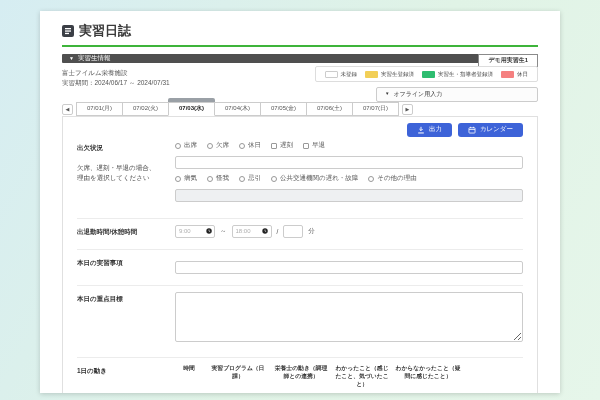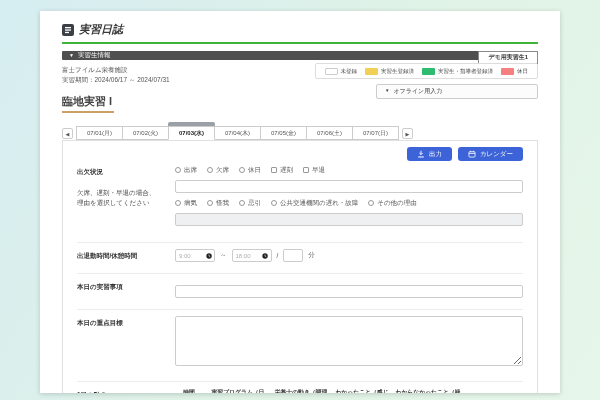--- a/index.html
+++ b/index.html
@@ -9,21 +9,21 @@
     background:linear-gradient(120deg,#d6edf2 0%,#e0f3e6 55%,#e6f6ea 100%);
     position:relative; color:#333;
   }
   .card {
     position:absolute; left:40px; top:11px; width:520px; height:382px;
     background:#fff; box-shadow:0 1px 5px rgba(0,0,0,.18); overflow:hidden;
   }
   .card-inner { padding:8px 22px 0 22px; height:100%; display:flex; flex-direction:column; }
 
   .app-header { display:flex; align-items:center; gap:5px; padding:3px 0 5px; }
-  .app-title { font-size:11px; font-weight:bold; color:#3a3a3a;font-style:italic; }
+  .app-title { font-size:13px; font-weight:bold; color:#3a3a3a; }
   .green-line { border-bottom:2px solid #3eb43a; }
 
   .student-bar {
     margin-top:7px; height:13px; background:#4f4f4f; color:#fff;
     display:flex; align-items:center; padding:0 7px; font-size:6.5px;
     position:relative; border-radius:1px; cursor:pointer;
   }
   .collapse-icon { font-size:5px; margin-right:4px; line-height:1; }
   .student-tab {
     position:absolute; right:0; top:0; height:13px; background:#fff; color:#333;
@@ -163,21 +163,20 @@
           <span class="legend-swatch" style="background-color: rgb(245, 128, 128);"></span>
           <span>休日</span>
         </span>
       </div>
       <div class="offline-btn">
         <span class="tri">▼</span>
         <span>オフライン用入力</span>
       </div>
     </div>
 
-    <div class="section-title">臨地実習 I</div>
 
     <div class="tabs-row">
       <div class="tab-arrow">◀</div>
       <div class="tab">07/01(月)</div>
       <div class="tab">07/02(火)</div>
       <div class="tab selected">07/03(水)</div>
       <div class="tab">07/04(木)</div>
       <div class="tab">07/05(金)</div>
       <div class="tab">07/06(土)</div>
       <div class="tab">07/07(日)</div>

